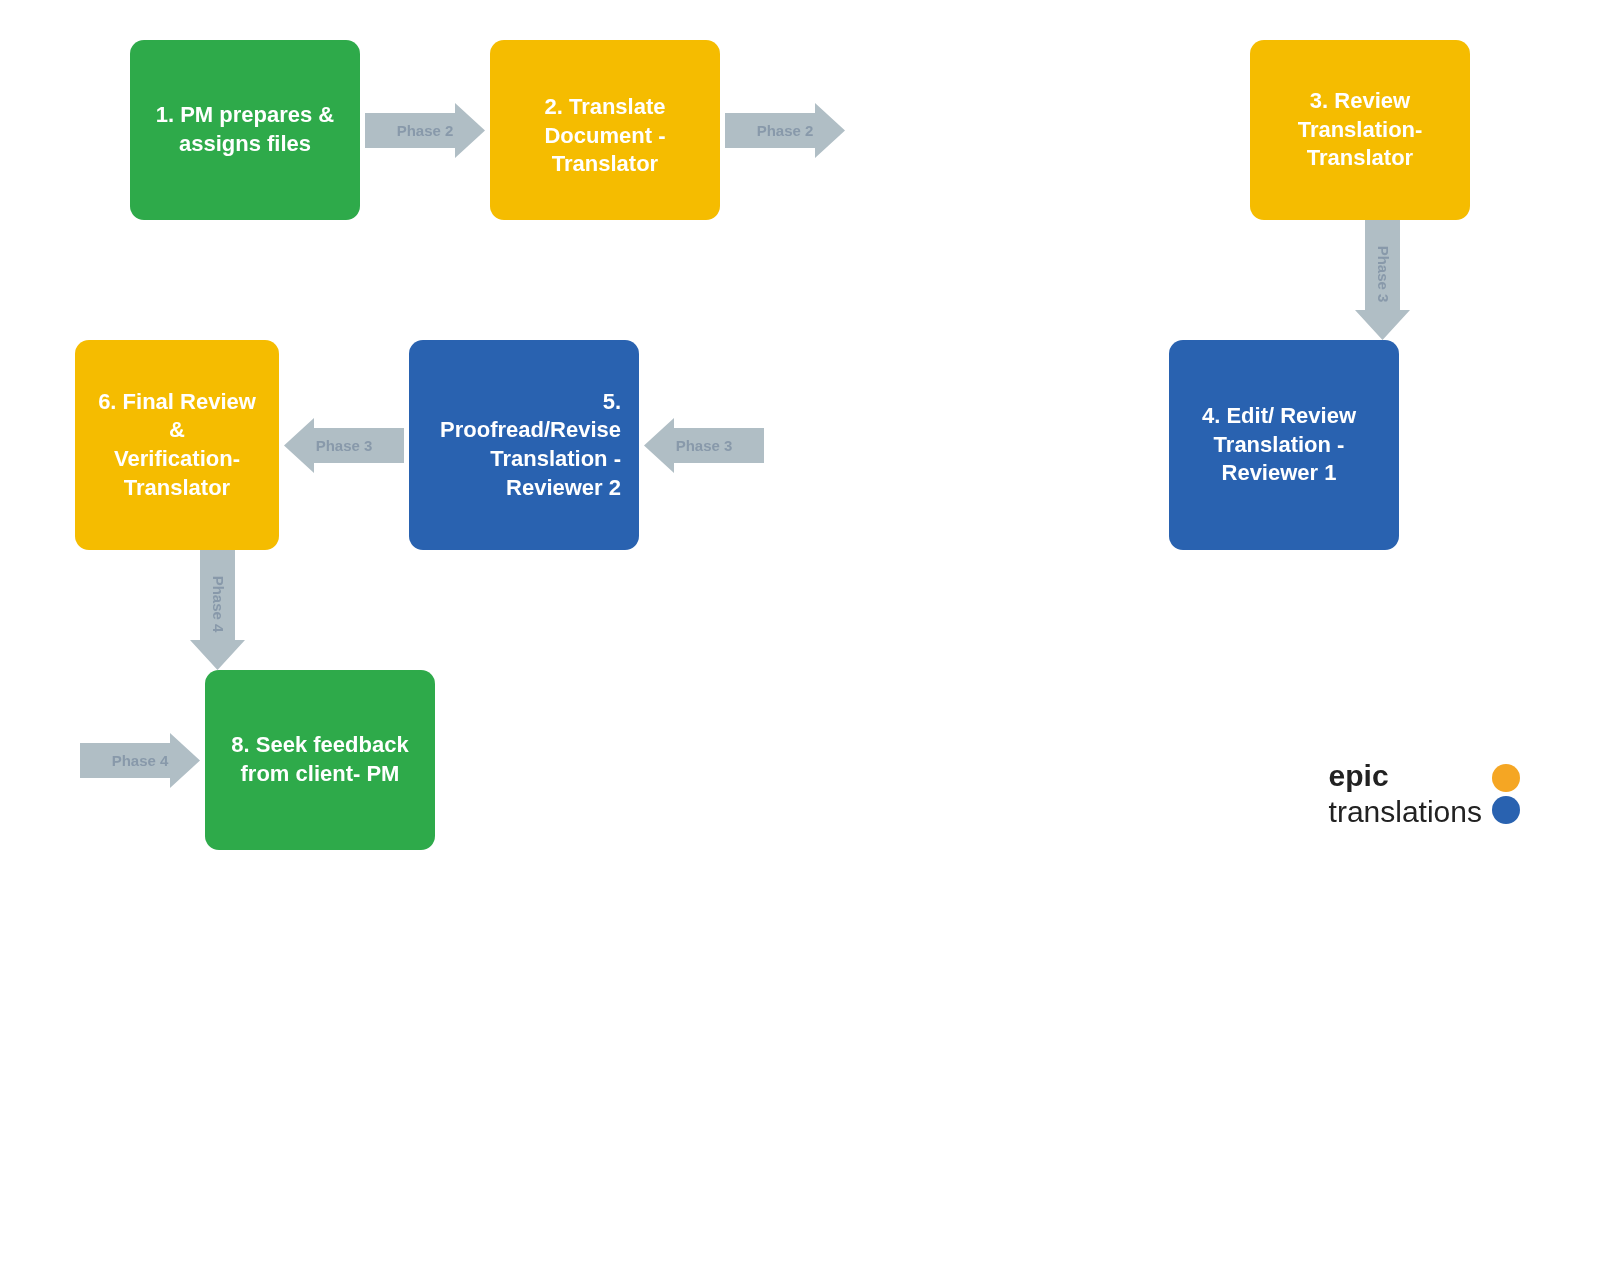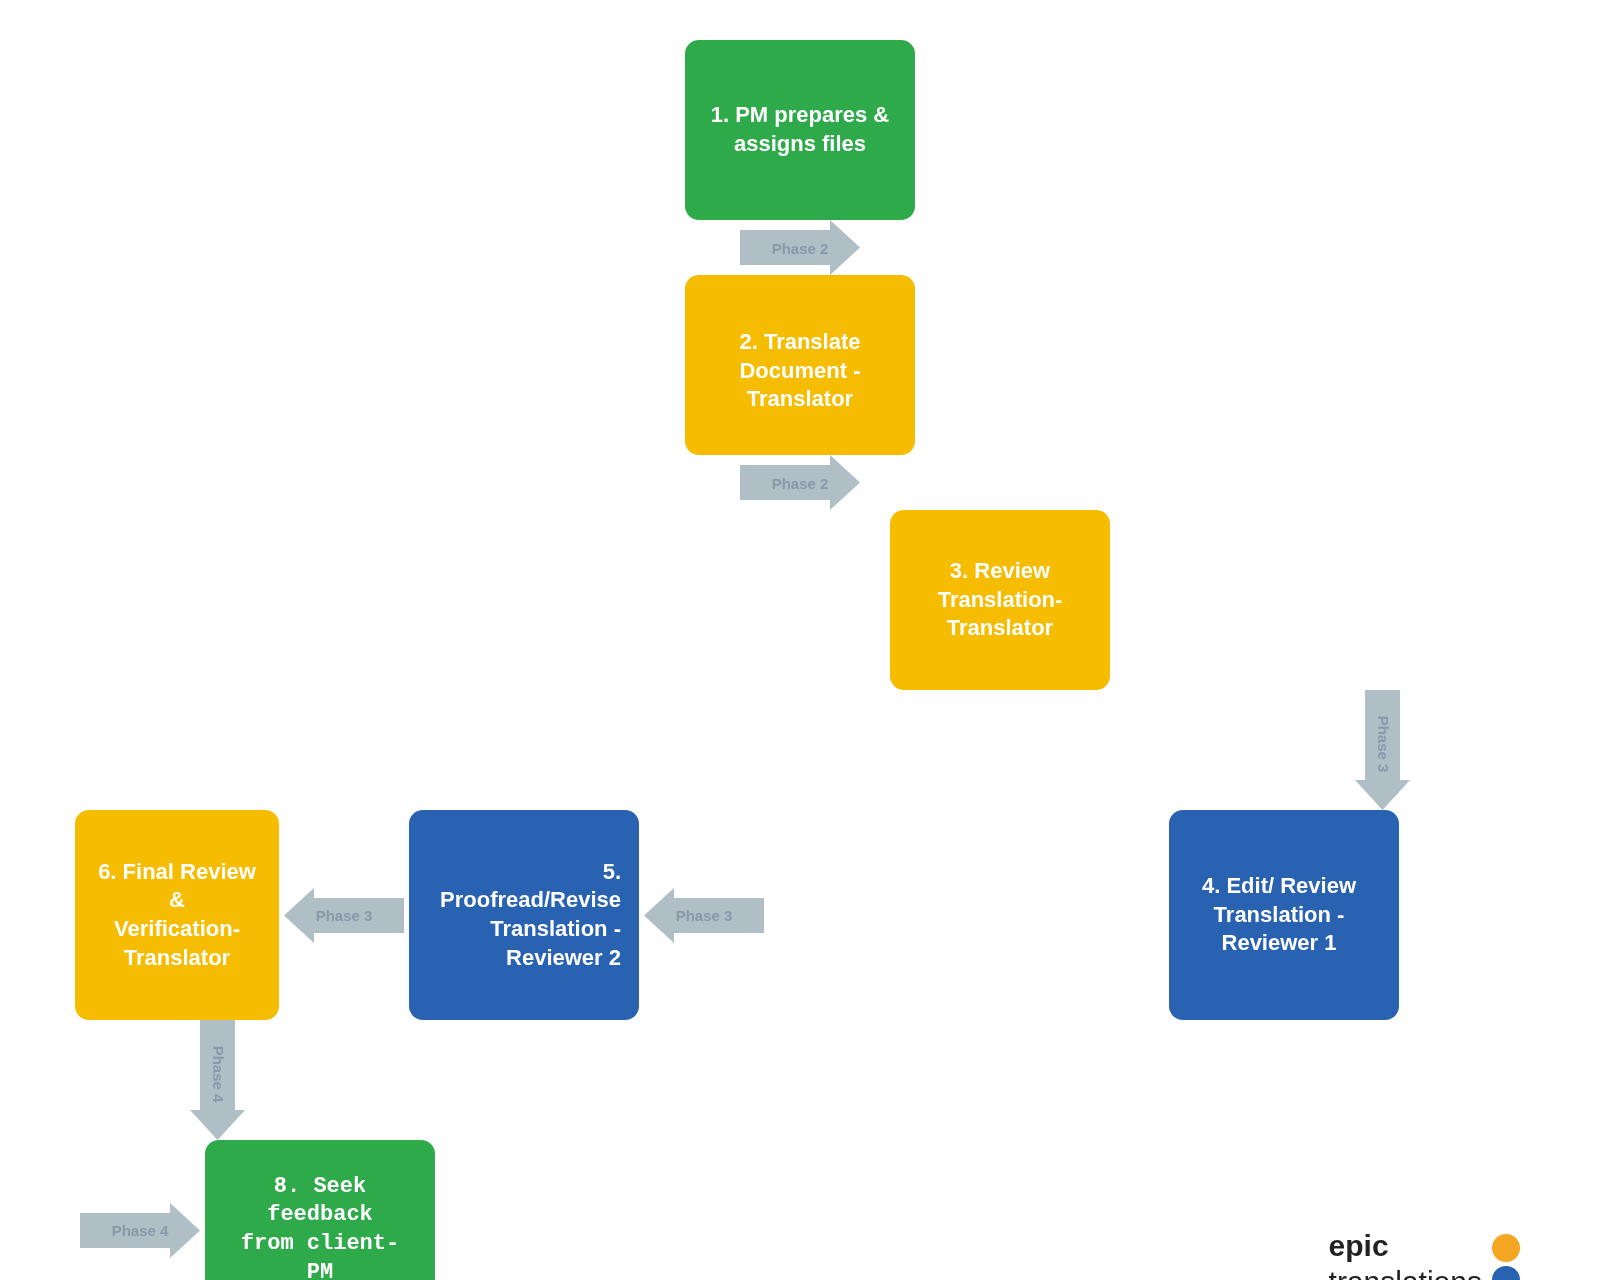--- a/index.html
+++ b/index.html
@@ -103,21 +103,21 @@
     }
 
   </style>
 </head>
 <body>
 
 <div class="page-container">
 
   <div style="position: relative; width: 1450px; margin: 0 auto;">
 
-    <div style="display: flex; align-items: center; justify-content: center; gap: 0; margin-bottom: 0; flex-direction: column;">
+    <div style="display: flex; align-items: center; justify-content: center; gap: 0; margin-bottom: 0;">
 
       <div class="flow-box green" style="width:230px; height:180px; font-size:22px;">
         <span style="white-space:pre-line;">1. PM prepares &amp;
 assigns files</span>
       </div>
 
       <div class="h-arrow-wrap">
         <svg width="120" height="55" viewBox="0 0 120 55">
           <polygon points="0,10 90,10 90,0 120,27.5 90,55 90,45 0,45" fill="#b0bec5"></polygon>
         </svg>
@@ -202,21 +202,21 @@
     <div style="display: flex; align-items: center; justify-content: flex-start; gap: 0; margin-bottom: 0;">
 
 
       <div class="h-arrow-wrap">
         <svg width="120" height="55" viewBox="0 0 120 55">
           <polygon points="0,10 90,10 90,0 120,27.5 90,55 90,45 0,45" fill="#b0bec5"></polygon>
         </svg>
         <span class="arrow-label" style="color:#8899aa; font-size:15px;">Phase 4</span>
       </div>
 
-      <div class="flow-box green" style="width:230px; height:180px; font-size:22px;font-family:Liberation Mono, monospace;">
+      <div class="flow-box green" style="width:230px; height:180px; font-size:22px;">
         <span style="white-space:pre-line;">8. Seek feedback
 from client- PM</span>
       </div>
 
     </div>
 
   </div>
 
   <div class="logo-area">
     <div class="logo-text">

